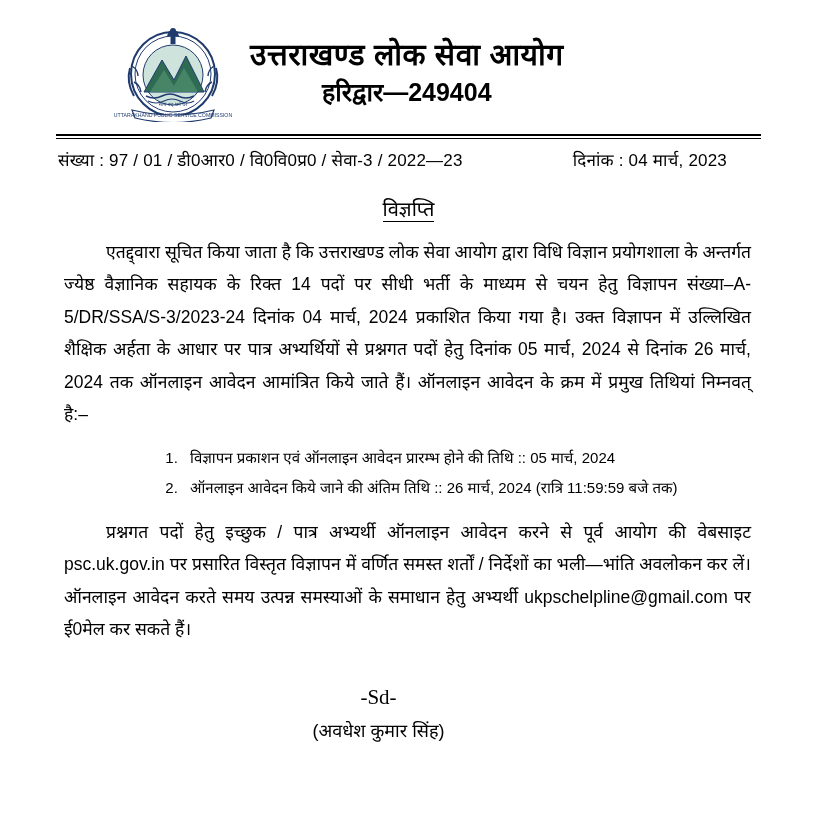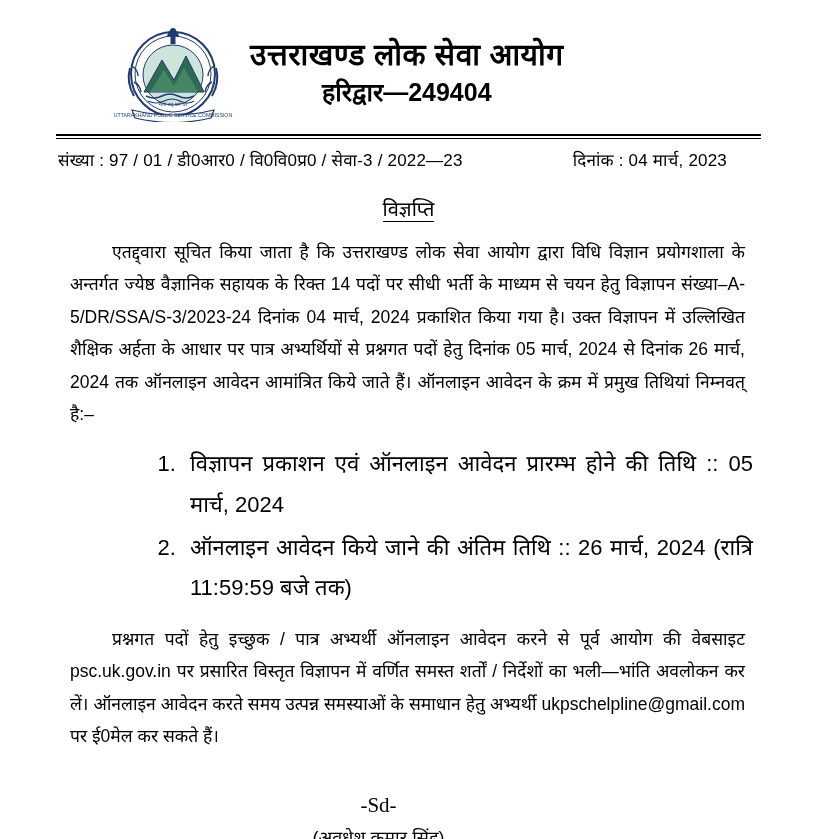--- a/index.html
+++ b/index.html
@@ -100,26 +100,26 @@
 
   
   .body-text {
     font-family: "Liberation Sans", "DejaVu Sans", sans-serif;
     font-size: 17.5px;
     line-height: 1.85;
     text-align: justify;
     text-justify: inter-word;
     padding: 0 8px 0 6px;
   }
-  .body-text p { margin: 8px; }
+  .body-text p { margin: 2px; }
   .indent { text-indent: 42px; }
 
   ol.dates {
     font-family: "Liberation Sans", "DejaVu Sans", sans-serif;
-    font-size: 22px;
+    font-size: 15px;
     line-height: 1.85;
     margin: 14px 0 14px 0;
     padding-left: 120px;
     list-style-position: outside;
   }
   ol.dates li {
     margin-bottom: 2px;
     padding-left: 8px;
   }
 

